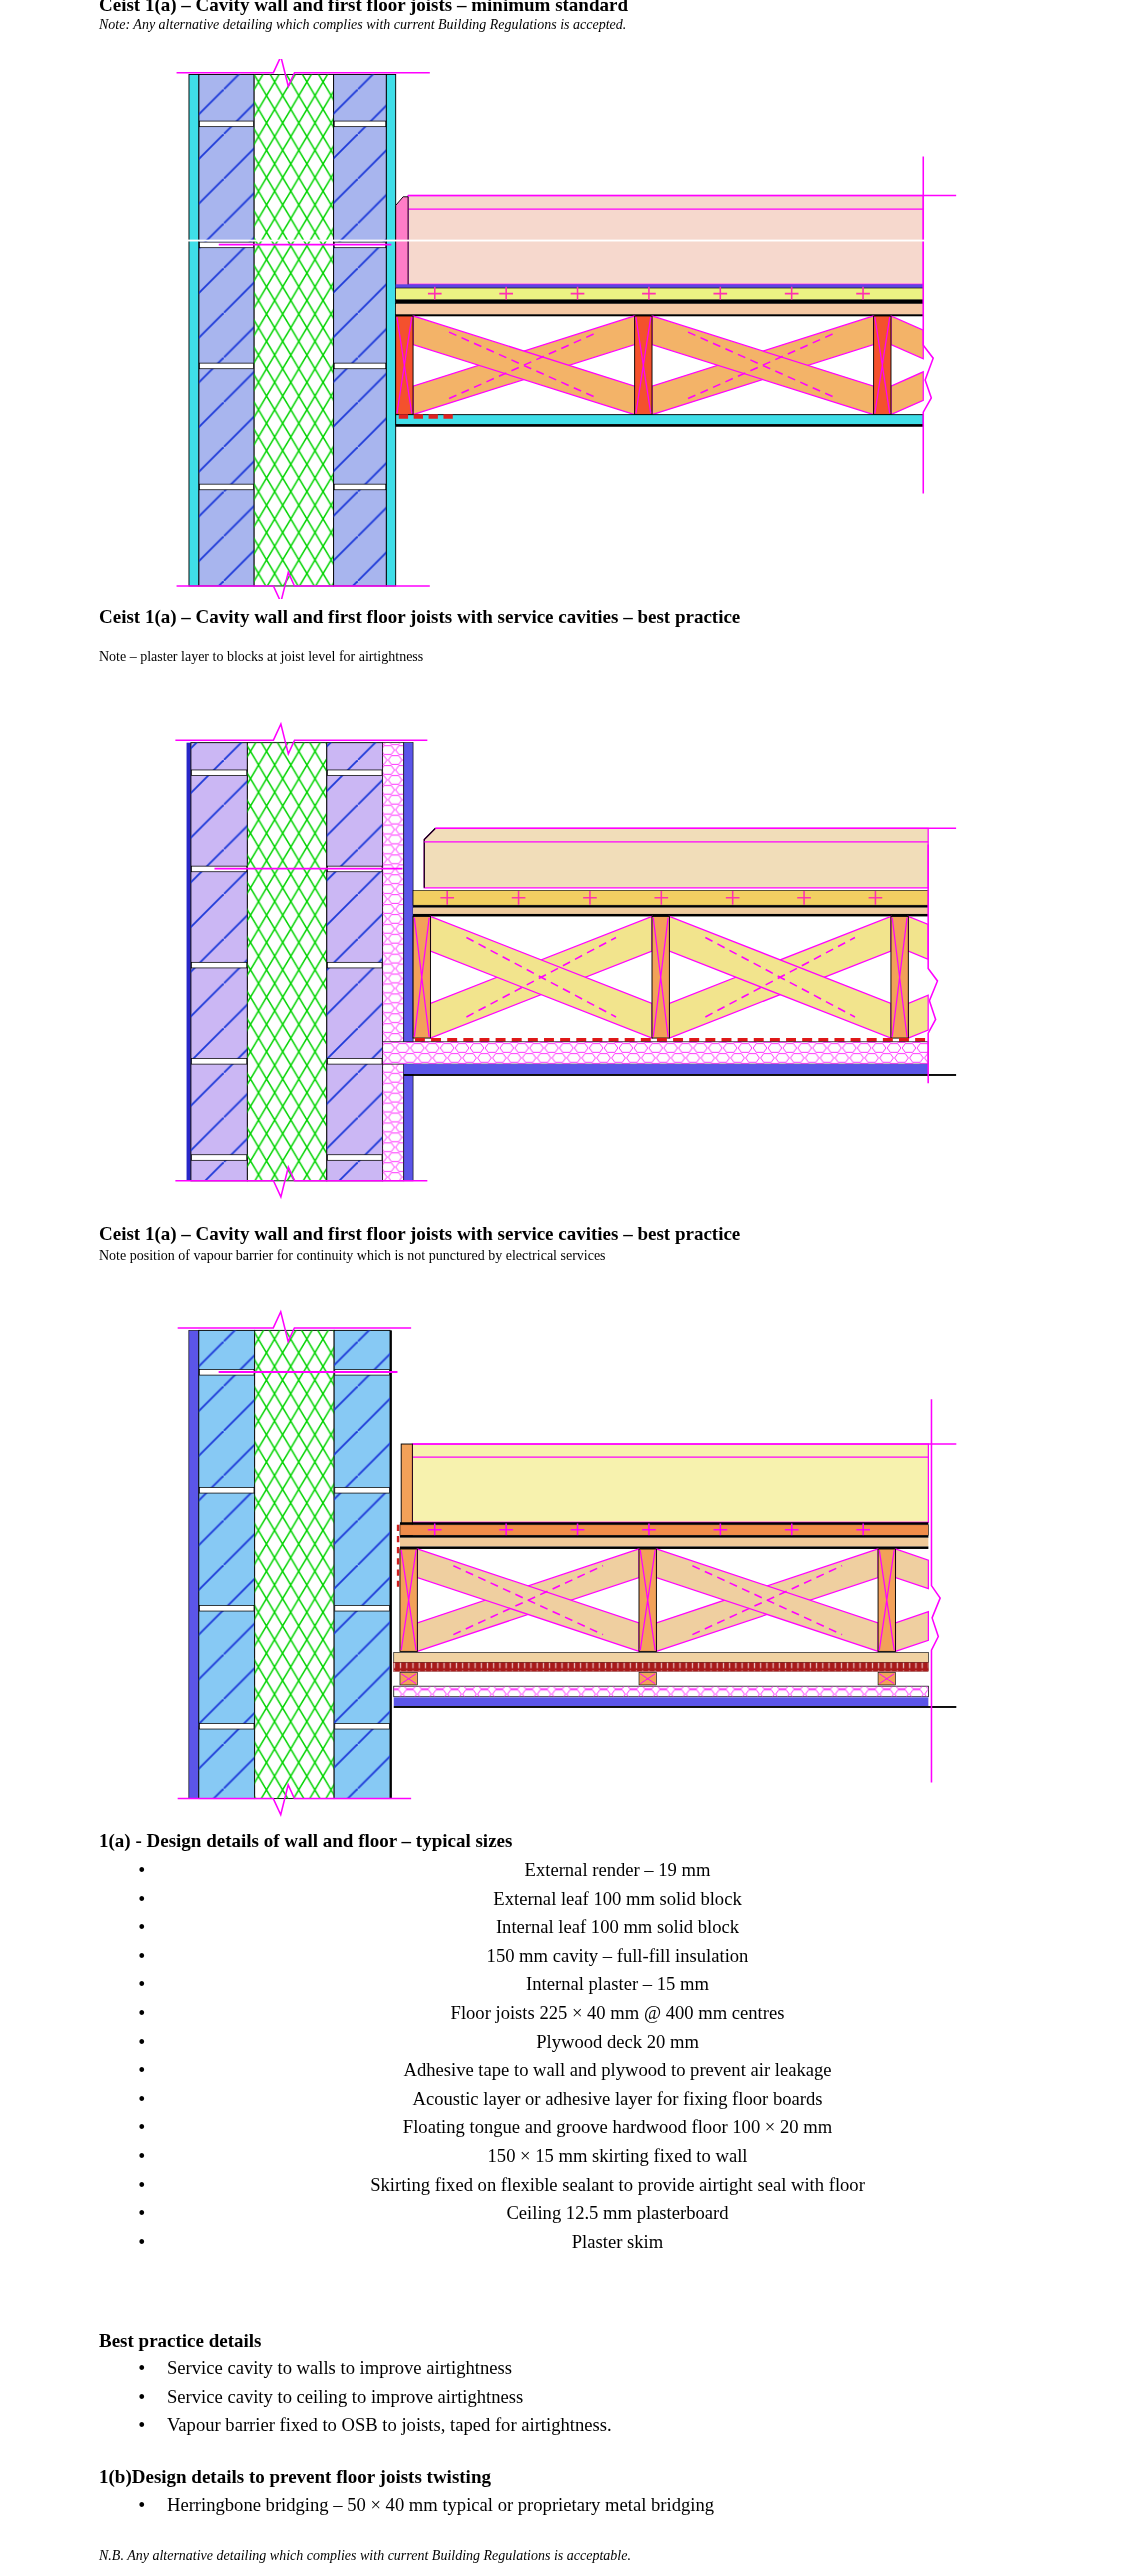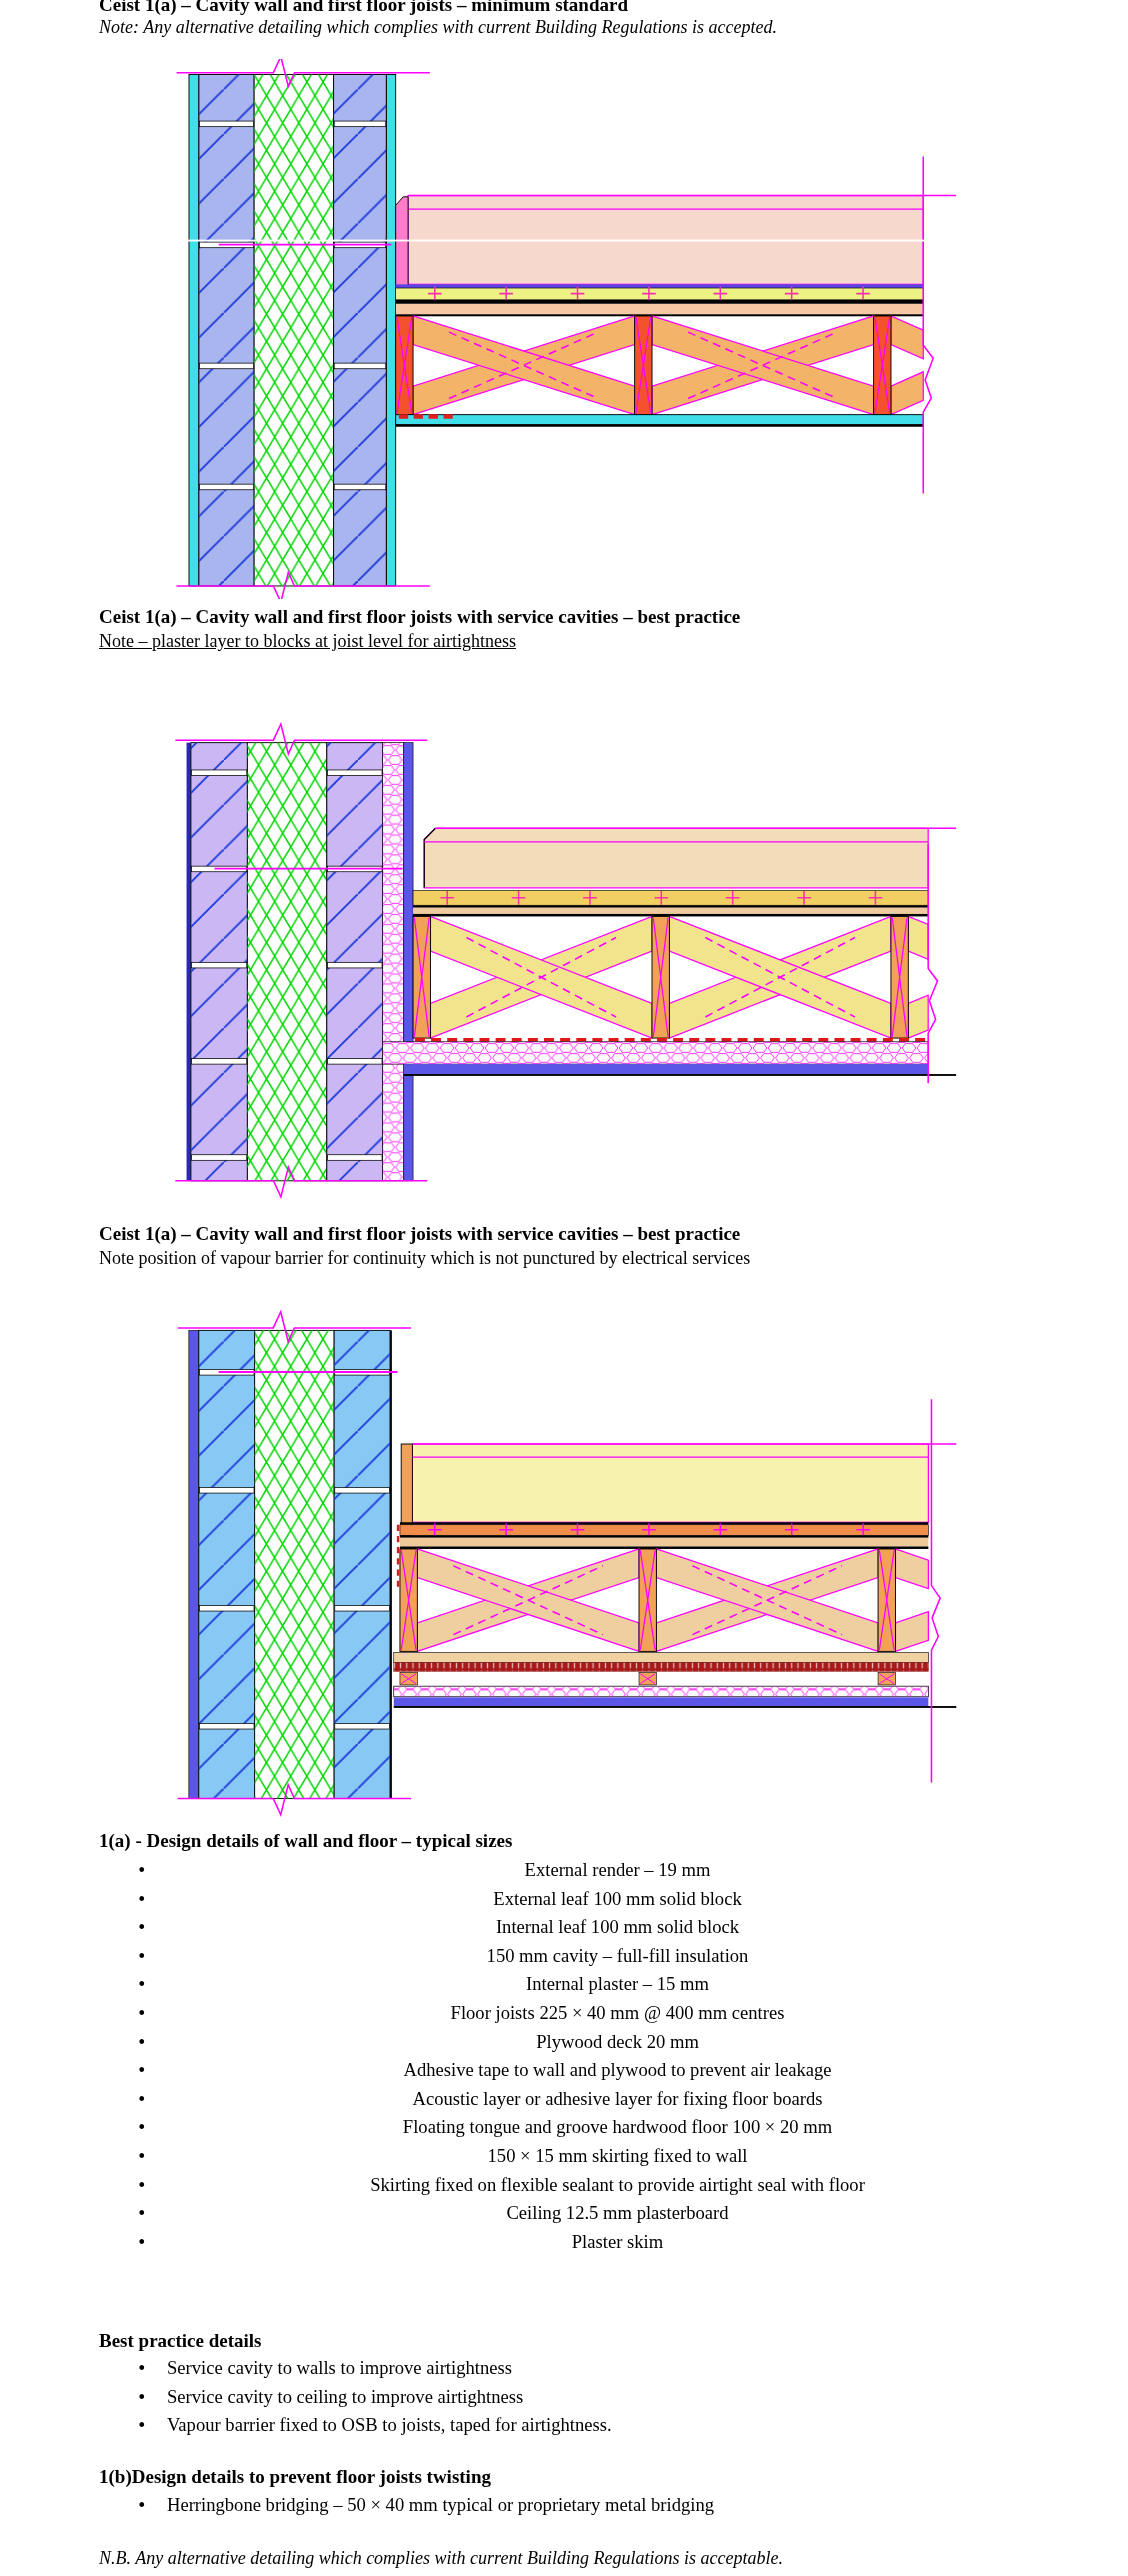--- a/index.html
+++ b/index.html
@@ -1,20 +1,20 @@
 <!DOCTYPE html>
 <html style="font-size:10px"><head>
 <meta charset="utf-8">
 <style>
   html,body{margin:0;padding:0;background:#fff;}
   .page{position:relative;width:1094px;height:2576px;background:#fff;overflow:hidden;
         font-family:"Liberation Serif","DejaVu Serif",serif;color:#000;}
   .abs{position:absolute;left:99px;white-space:nowrap;}
   .h{font-weight:bold;font-size:19px;}
-  .body-t{font-size:18px;}
+  .body-t{font-size:14px;}
   .it{font-style:italic;}
   ul.blist{position:absolute;left:137px;margin:0;padding:0;list-style:none;width:931px;}
   ul.blist li{position:relative;font-size:18.6px;line-height:28.6px;padding-left:30px;white-space:nowrap;}
   ul.blist li::before{content:"\2022";position:absolute;left:1.2px;top:0;font-size:20px;}
   svg{position:absolute;left:0;display:block;}
 </style>
 </head>
 <body>
 
 <div class="page">
@@ -102,21 +102,21 @@
       </g>
       <rect x="637" y="668" width="850" height="16" fill="#3FDEE8" stroke="#000" stroke-width="1.5"></rect>
       <rect x="637" y="684" width="850" height="3.5" fill="#000"></rect>
       <line x1="642" y1="671" x2="730" y2="671" stroke="#E02020" stroke-width="7" stroke-dasharray="15 9"></line>
       <path d="M1487 252 V556 L1503 577 L1490 612 L1500 641 L1487 664 V795" fill="none" stroke="#FF00FF" stroke-width="2.5"></path>
     </g>
     <rect x="0" y="386" width="1818" height="3" fill="#fff"></rect>
   </svg>
 
   <div class="abs h" style="top:606px;">Ceist 1(a) – Cavity wall and first floor joists with service cavities – best practice</div>
-  <div class="abs body-t" style="top:631px;text-decoration:underline;">Note – plaster layer to blocks at joist level for airtightness</div>
+  <div class="abs body-t" style="top:649px;">Note – plaster layer to blocks at joist level for airtightness</div>
 
   <svg style="top:711px;" width="1129" height="512" viewBox="0 1145 1818 825">
     <defs>
       <pattern id="hatch2" patternUnits="userSpaceOnUse" width="72" height="72">
         <line x1="0" y1="72" x2="72" y2="0" stroke="#1C39D8" stroke-width="3"></line>
       </pattern>
       <pattern id="lat2" patternUnits="userSpaceOnUse" width="26" height="44">
         <path d="M0 0 L26 44 M26 0 L0 44" stroke="#00D400" stroke-width="2.4" fill="none"></path>
       </pattern>
       <pattern id="hex2" patternUnits="userSpaceOnUse" width="24" height="32">

